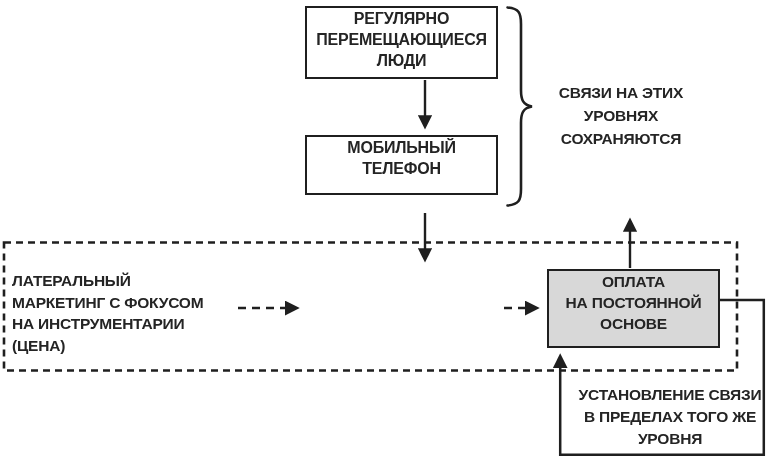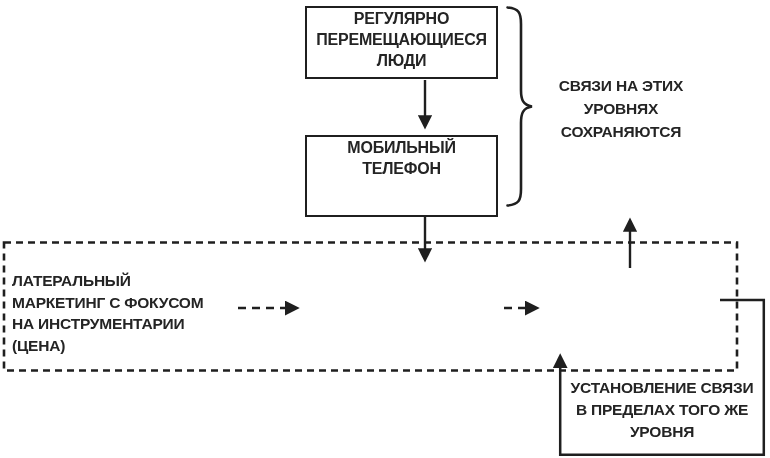--- a/index.html
+++ b/index.html
@@ -21,21 +21,21 @@
     display:flex; align-items:flex-start; justify-content:center;
     text-align:center; font-weight:bold; font-size:16px; line-height:21px;
     letter-spacing:-0.2px;
   }
   .box.highlight{background:var(--highlight-fill); font-size:15.5px;}
   .txt{white-space:pre-line;}
   .annotation{
     position:absolute; font-weight:bold; font-size:15.5px; line-height:21.5px;
     letter-spacing:-0.2px;
   }
-  .annotation.center{text-align:center;}
+  .annotation.center{text-align:center;margin-top:7px;}
 </style>
 </head>
 <body>
 
 <div class="stage">
 
   <svg class="connectors" viewBox="0 0 770 458" xmlns="http://www.w3.org/2000/svg">
     <defs>
       <marker id="ah" viewBox="0 0 10 10" refX="7.5" refY="5" markerWidth="6" markerHeight="6" orient="auto-start-reverse">
         <path d="M0 0 L10 5 L0 10 Z"></path>
@@ -56,39 +56,44 @@
     <path class="stroke" d="M507.5 7.5 C519 8.5 521 13 521 24 L521 90 C521 100 523 105 532 106.5
              C523 108 521 113 521 123 L521 189 C521 200 519 204.5 507.5 205.5" stroke-width="2.6" stroke-linecap="round"></path>
   </svg>
 
   <div class="box" style="left:305px;top:6px;width:193px;height:73px;">
     <span class="txt">РЕГУЛЯРНО
 ПЕРЕМЕЩАЮЩИЕСЯ
 ЛЮДИ</span>
   </div>
 
-  <div class="box" style="left:305px;top:135px;width:193px;height:82px;">
+  <div class="box" style="left:305px;top:135px;width:193px;height:60px;">
     <span class="txt">МОБИЛЬНЫЙ
 ТЕЛЕФОН</span>
   </div>
 
 
+  <div class="box highlight" style="left:547px;top:269px;width:173px;height:79px;border-width:2.4px;">
+    <span class="txt">ОПЛАТА
+НА ПОСТОЯННОЙ
+ОСНОВЕ</span>
+  </div>
 
   <div class="annotation" style="left:12px;top:259px;width:250px;margin-top:11px;">
     <span class="txt">ЛАТЕРАЛЬНЫЙ
 МАРКЕТИНГ С ФОКУСОМ
 НА ИНСТРУМЕНТАРИИ
 (ЦЕНА)</span>
   </div>
 
   <div class="annotation center" style="left:533px;top:74px;width:176px;line-height:23px;">
     <span class="txt">СВЯЗИ НА ЭТИХ
 УРОВНЯХ
 СОХРАНЯЮТСЯ</span>
   </div>
 
-  <div class="annotation center" style="left:561px;top:377px;width:202px;line-height:22px;">
+  <div class="annotation center" style="left:561px;top:377px;width:202px;line-height:22px;padding-left:8px;">
     <span class="txt">УСТАНОВЛЕНИЕ СВЯЗИ
 В ПРЕДЕЛАХ ТОГО ЖЕ
 УРОВНЯ</span>
   </div>
 
 </div>
 
 </body></html>

